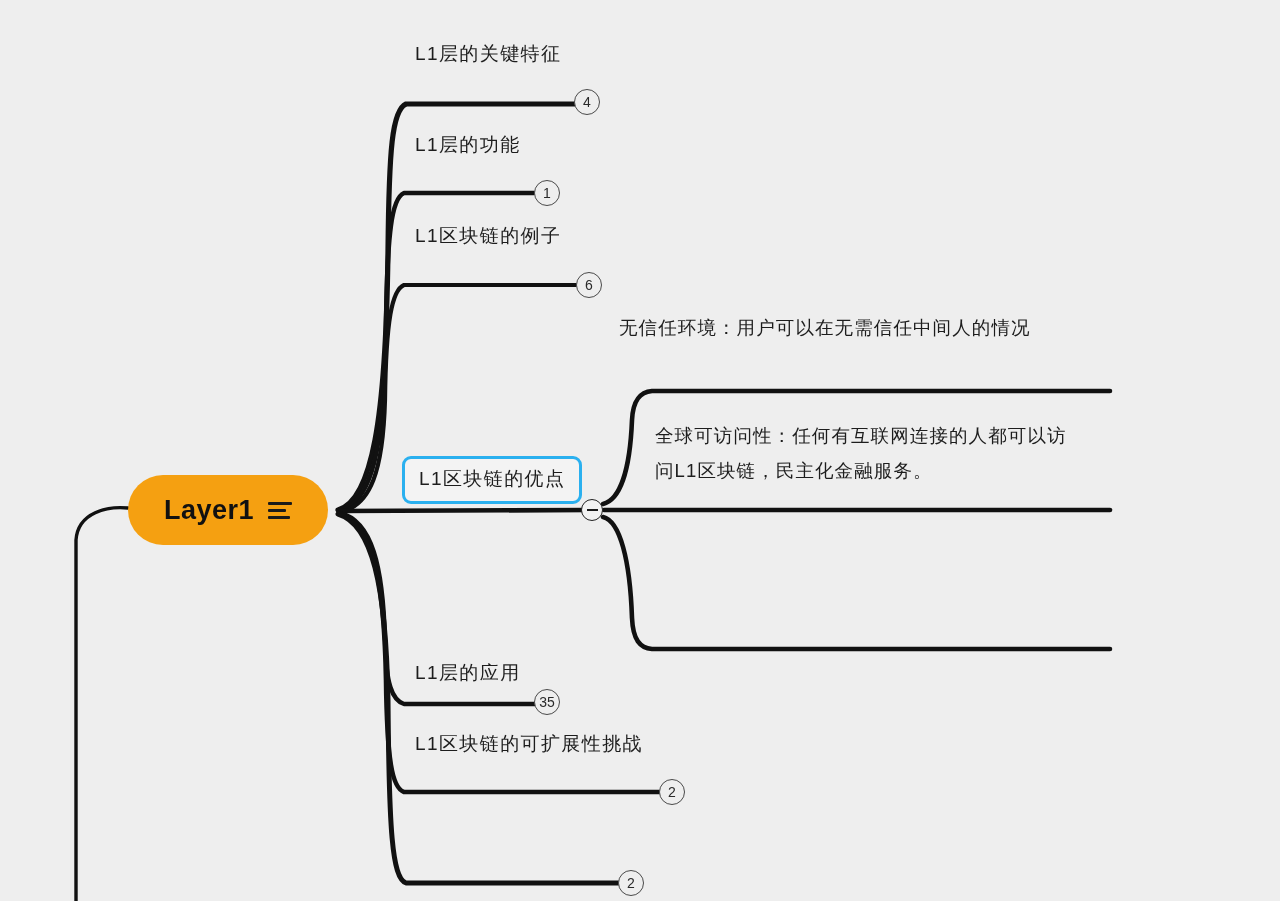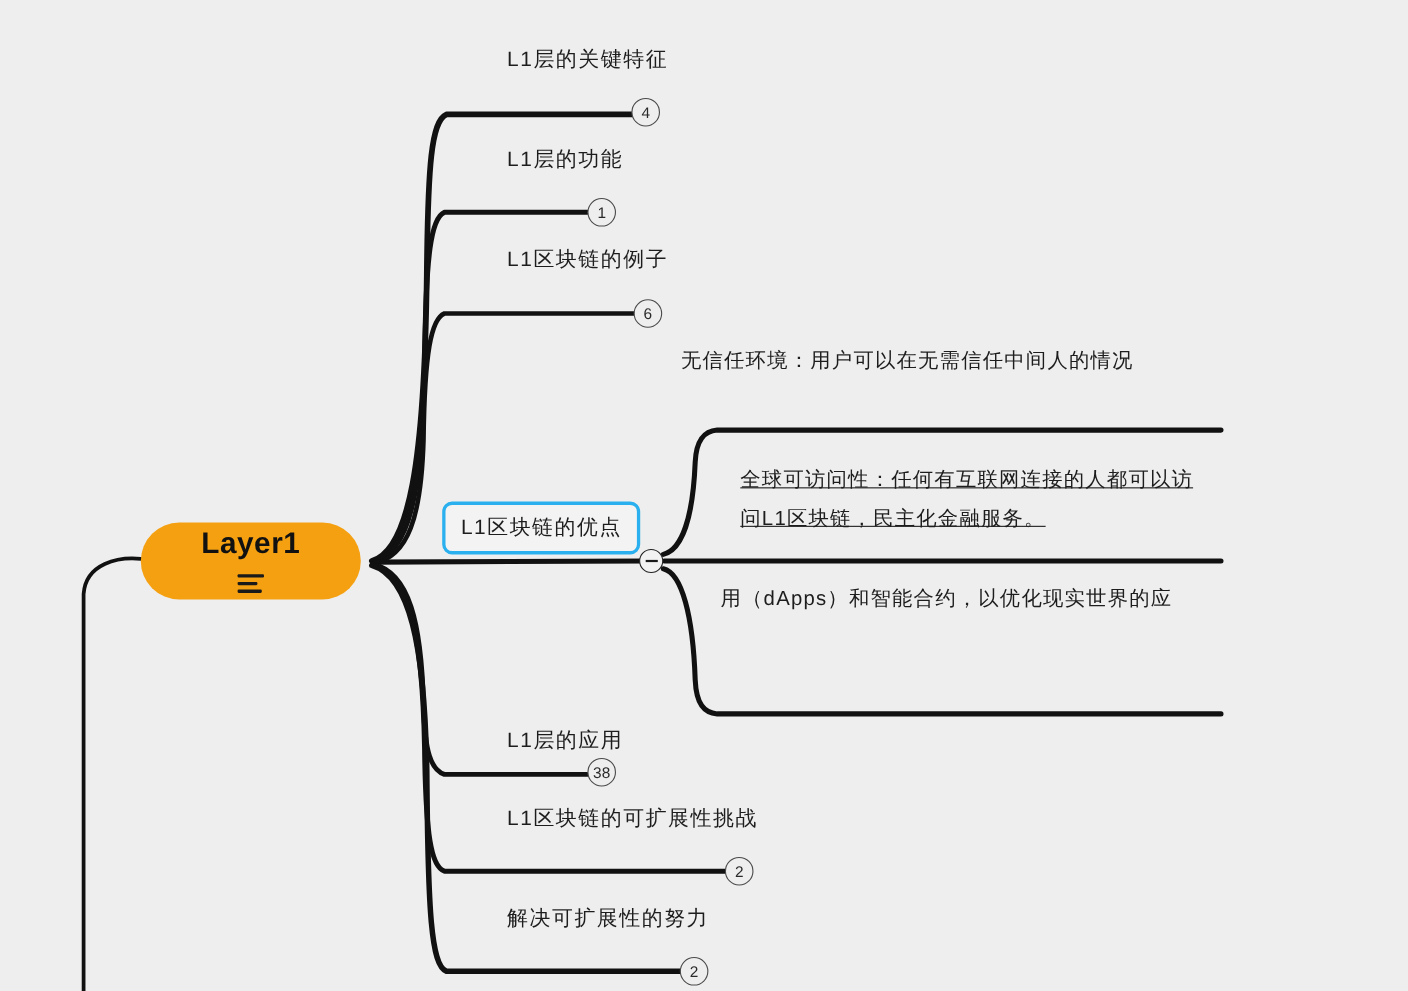--- a/index.html
+++ b/index.html
@@ -35,21 +35,20 @@
     width: 200px;
     height: 70px;
     border-radius: 35px;
     background: #f5a011;
     display: flex;
     align-items: center;
     justify-content: center;
     gap: 14px;
     box-sizing: border-box;
     z-index: 6;
-    flex-direction: column;
   }
   .root-label {
     font-size: 27px;
     font-weight: 700;
     color: #111111;
     letter-spacing: 0.5px;
     line-height: 1;
   }
   .note-icon {
     display: flex;
@@ -69,21 +68,20 @@
   .note-icon i:nth-child(3) { width: 22px; }
 
   
   .topic {
     position: absolute;
     font-size: 19px;
     color: #1d1d1d;
     letter-spacing: 1.4px;
     white-space: nowrap;
     z-index: 5;
-    margin-left: 46px;
   }
 
   
   .topic-selected {
     position: absolute;
     border: 3px solid #2ab0ef;
     border-radius: 9px;
     background: rgba(255,255,255,0.30);
     box-sizing: border-box;
     padding: 7px 14px 9px 14px;
@@ -183,43 +181,41 @@
         <i></i>
         <i></i>
     </span>
   </div>
 
   <div class="topic" style="left:415px; top:41px;">L1层的关键特征</div>
   <div class="topic" style="left:415px; top:132px;">L1层的功能</div>
   <div class="topic" style="left:415px; top:223px;">L1区块链的例子</div>
   <div class="topic" style="left:415px; top:660px;">L1层的应用</div>
   <div class="topic" style="left:415px; top:731px;">L1区块链的可扩展性挑战</div>
-  <div class="topic" style="left:415px; top:822px;">解决可扩展性的努力</div>
 
   <div class="topic-selected" style="left:402px; top:456px;">
     <span class="sel-text">L1区块链的优点</span>
   </div>
 
   <div class="toggle" style="left:581px; top:499px;">
     <i></i>
   </div>
 
   <div class="badge" style="left:574px; top:89px;">4</div>
   <div class="badge" style="left:534px; top:180px;">1</div>
   <div class="badge" style="left:576px; top:272px;">6</div>
-  <div class="badge" style="left:534px; top:689px;">38</div>
+  <div class="badge" style="left:534px; top:689px;">35</div>
   <div class="badge" style="left:659px; top:779px;">2</div>
   <div class="badge" style="left:618px; top:870px;">2</div>
 
   <div class="detail" style="left:619px; top:310px; width:455px;">
     <div>无信任环境：用户可以在无需信任中间人的情况</div>
   </div>
 
-  <div class="detail" style="left:673px; top:418px; width:455px;text-decoration:underline;">
+  <div class="detail" style="left:655px; top:418px; width:455px;">
     <div>全球可访问性：任何有互联网连接的人都可以访</div>
     <div>问L1区块链，民主化金融服务。</div>
   </div>
 
   <div class="detail" style="left:655px; top:526px; width:455px;">
-    <div>用（dApps）和智能合约，以优化现实世界的应</div>
   </div>
 
 </div>
 
 </body></html>

